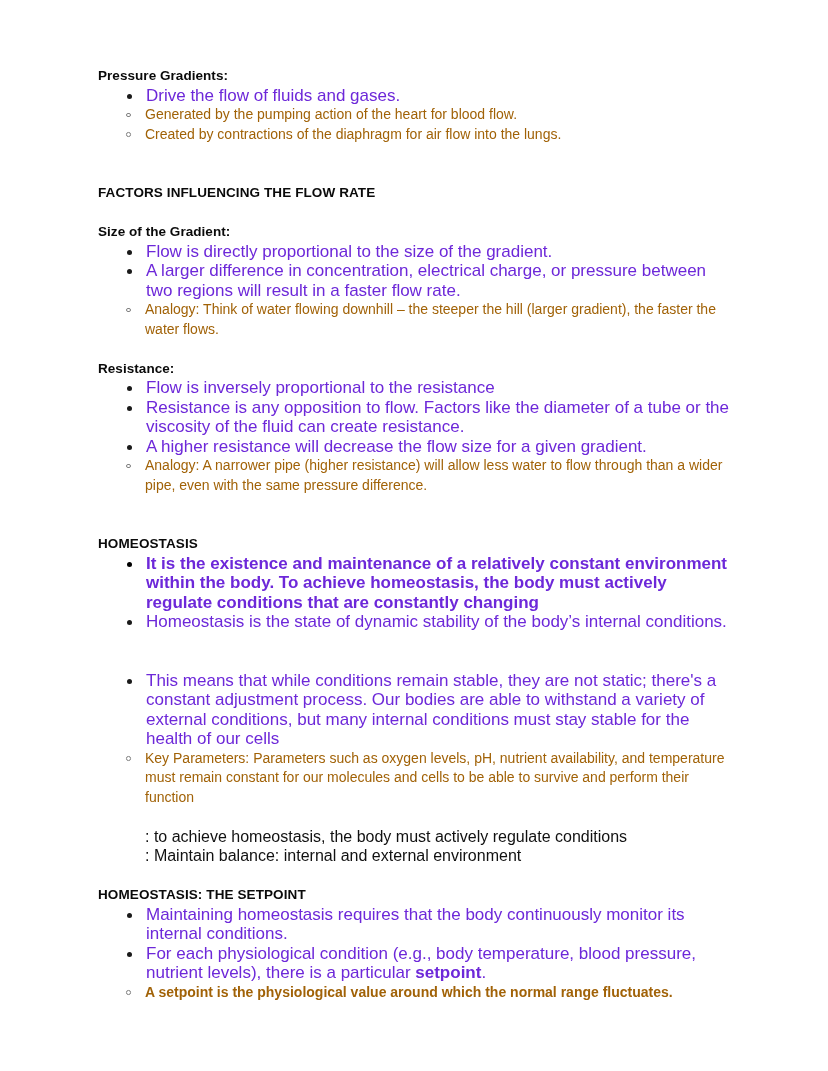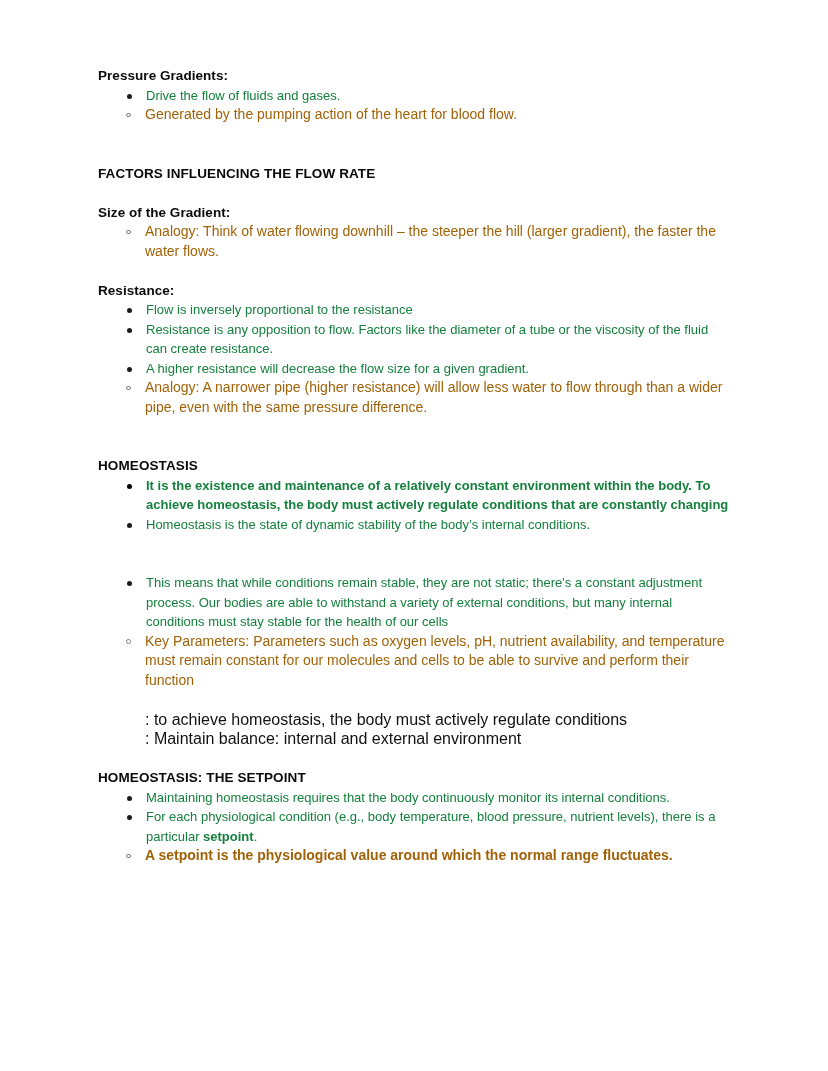--- a/index.html
+++ b/index.html
@@ -42,23 +42,23 @@
 
   
   ul.lvl1 {
     list-style: none;
     margin: 0;
     padding: 0;
   }
   ul.lvl1 > li.bullet1 {
     position: relative;
     padding-left: 48px;
-    font-size: 13px;
+    font-size: 17px;
     line-height: 19.5px;
-    color: #15803d;
+    color: #6d28d9;
   }
   ul.lvl1 > li.bullet1::before {
     content: "";
     position: absolute;
     left: 29px;
     top: 8px;
     width: 5px;
     height: 5px;
     border-radius: 50%;
     background: #1a1a1a;
@@ -111,29 +111,34 @@
 
 <div class="page">
   <div class="content">
 
     <div class="heading">Pressure Gradients:</div>
     <ul class="lvl1">
       <li class="bullet1">Drive the flow of fluids and gases.</li>
     </ul>
     <ul class="lvl2">
       <li class="bullet2">Generated by the pumping action of the heart for blood flow.</li>
+      <li class="bullet2">Created by contractions of the diaphragm for air flow into the lungs.</li>
     </ul>
 
     <div class="sp-blank2"></div>
 
     <div class="heading caps">FACTORS INFLUENCING THE FLOW RATE</div>
 
     <div class="sp-blank"></div>
 
     <div class="heading">Size of the Gradient:</div>
+    <ul class="lvl1">
+      <li class="bullet1">Flow is directly proportional to the size of the gradient.</li>
+      <li class="bullet1">A larger difference in concentration, electrical charge, or pressure between two regions will result in a faster flow rate.</li>
+    </ul>
     <ul class="lvl2">
       <li class="bullet2">Analogy: Think of water flowing downhill – the steeper the hill (larger gradient), the faster the water flows.</li>
     </ul>
 
     <div class="sp-blank"></div>
 
     <div class="heading">Resistance:</div>
     <ul class="lvl1">
       <li class="bullet1">Flow is inversely proportional to the resistance</li>
       <li class="bullet1">Resistance is any opposition to flow. Factors like the diameter of a tube or the viscosity of the fluid can create resistance.</li>

